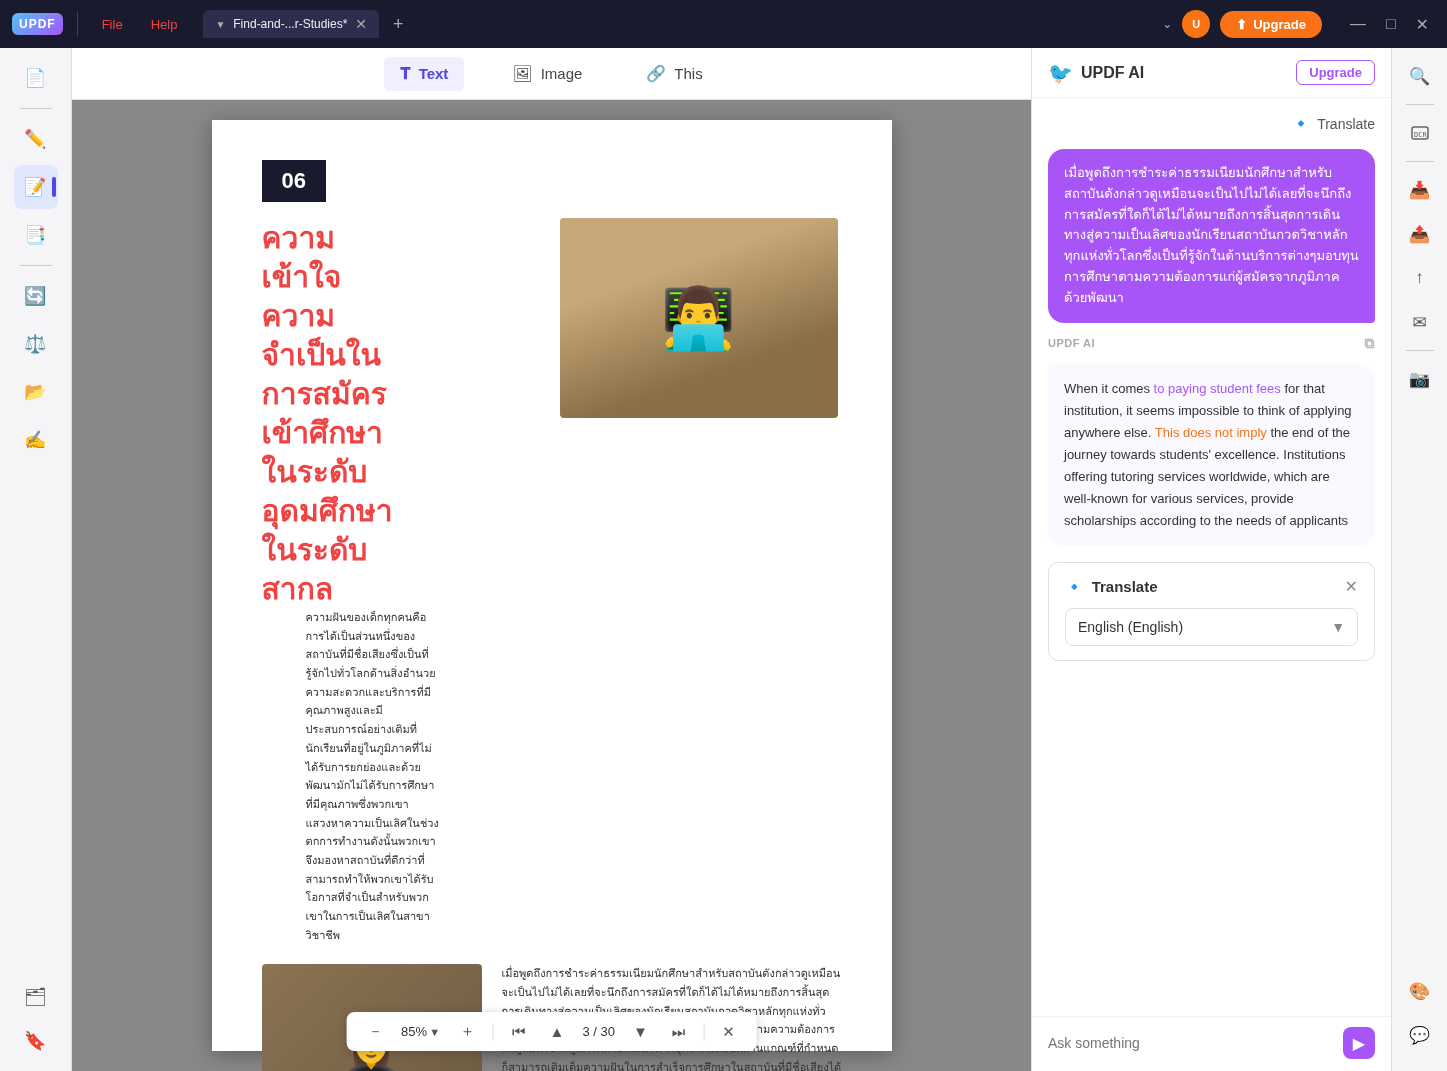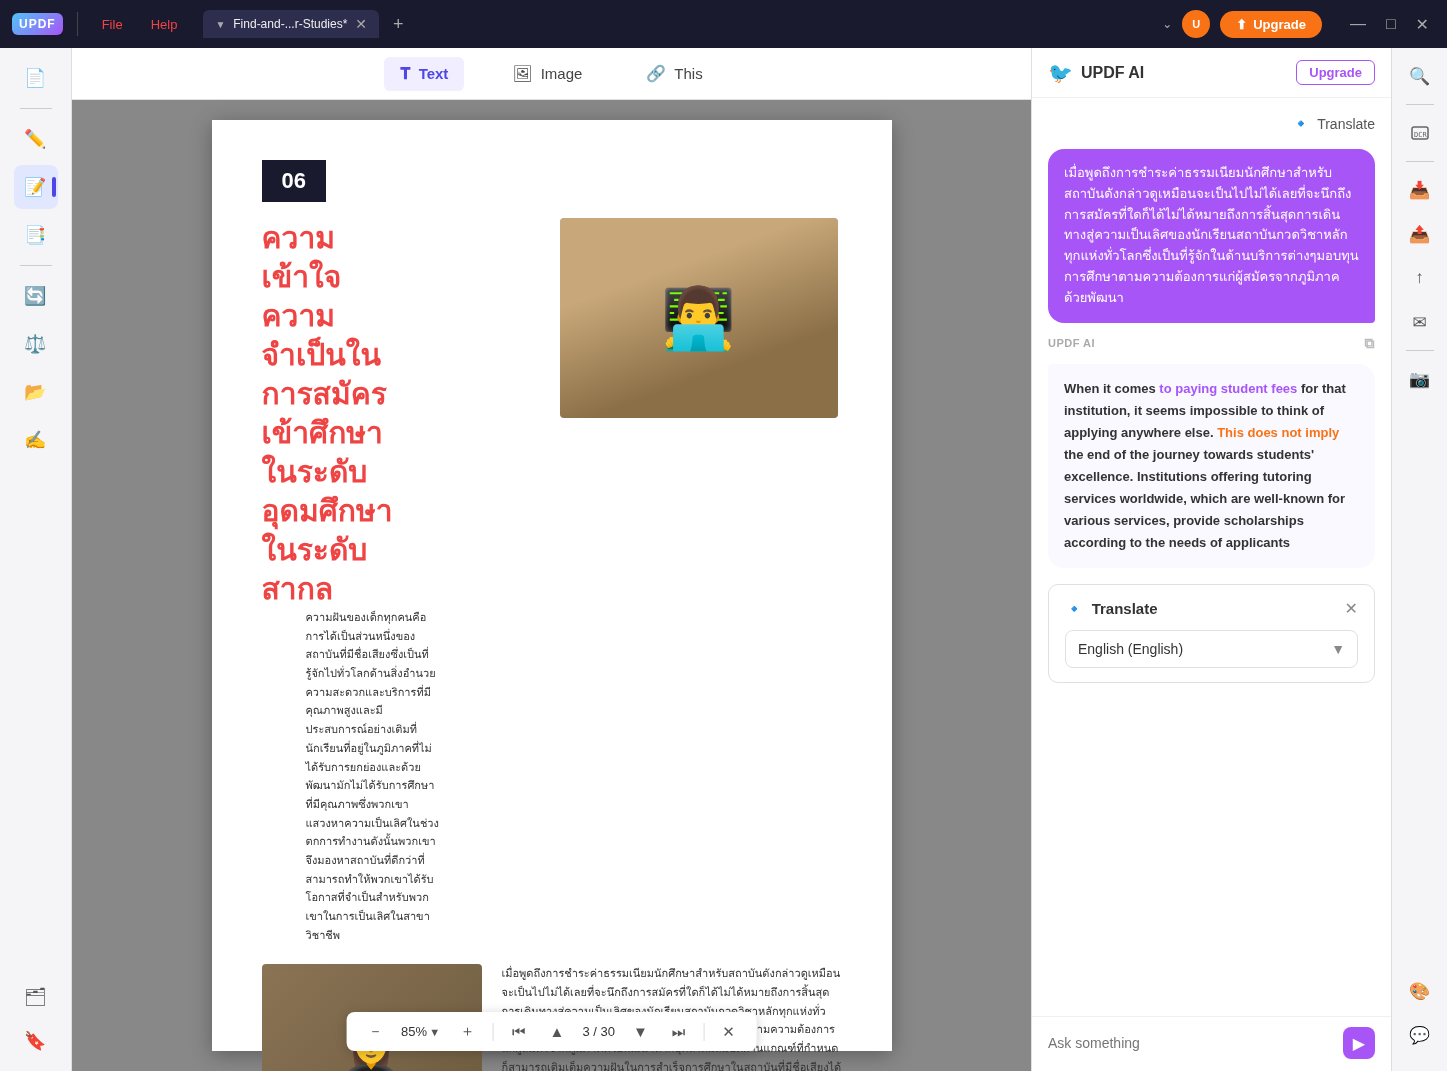--- a/index.html
+++ b/index.html
@@ -386,21 +386,20 @@
       justify-content: space-between;
     }
     .copy-icon { color: #bbb; cursor: pointer; font-size: 14px; }
     .ai-bubble {
       background: #f9f9ff;
       border-radius: 4px 16px 16px 16px;
       padding: 14px 16px;
       font-size: 13px;
       line-height: 1.7;
       color: #333;
-      font-weight: bold;
     }
     .ai-bubble .highlight-purple { color: #a855f7; }
     .ai-bubble .highlight-orange { color: #f97316; }
 
     
     .translate-box {
       border: 1px solid #e0e0e0;
       border-radius: 10px;
       padding: 14px 16px;
       margin-top: 4px;

